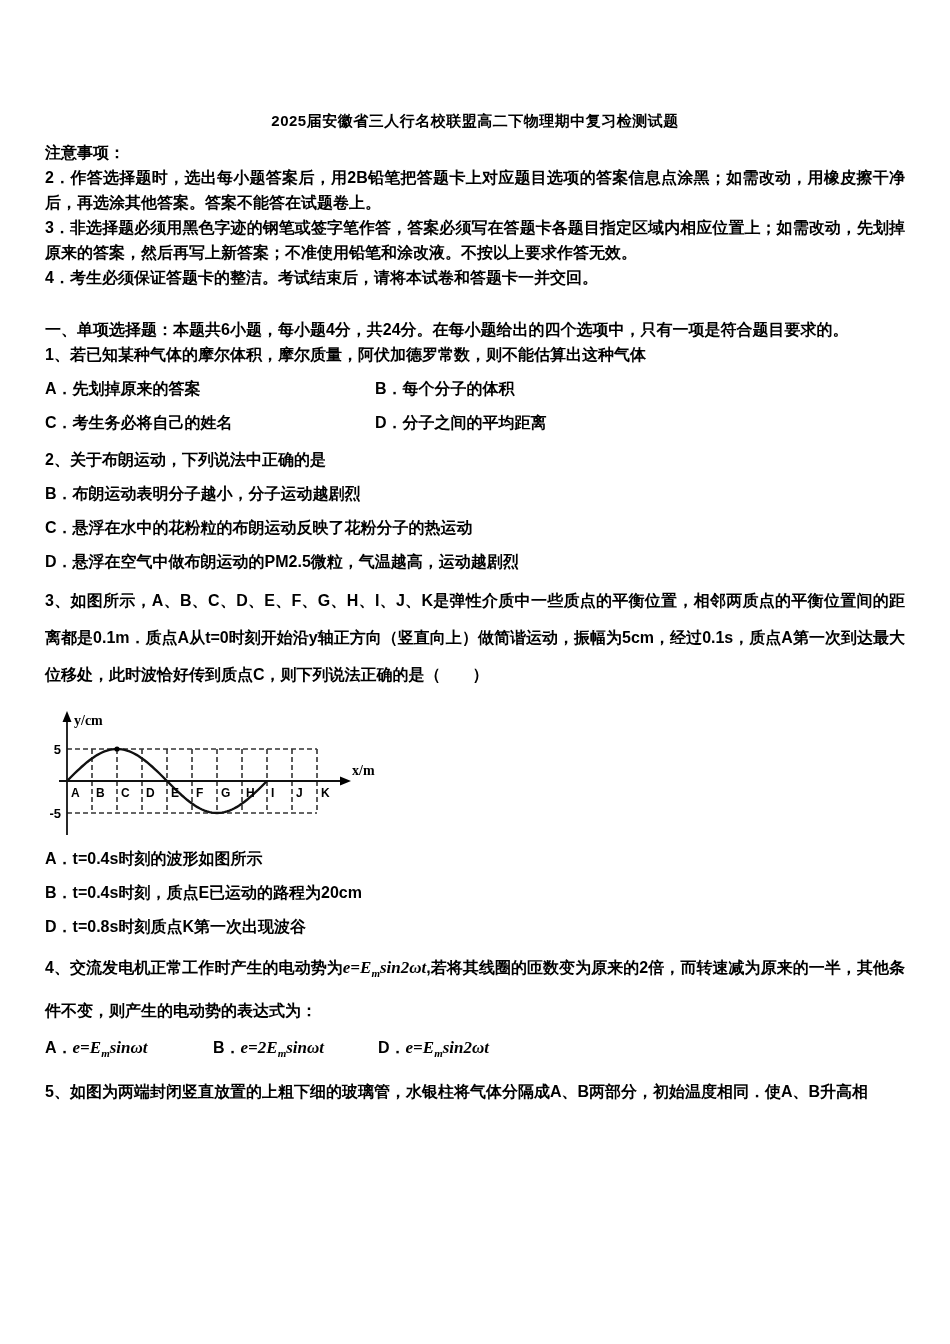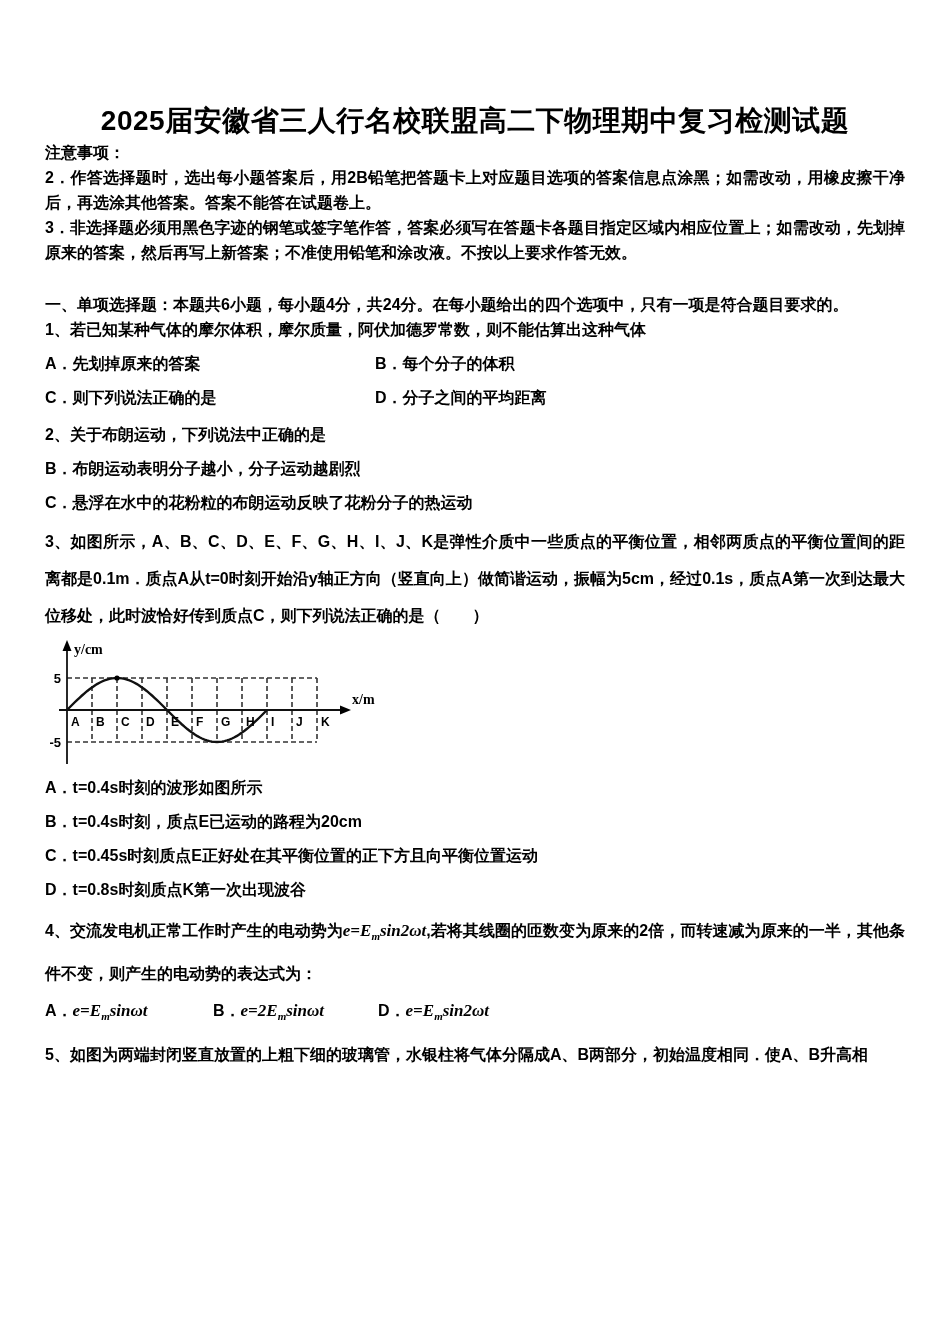--- a/index.html
+++ b/index.html
@@ -5,21 +5,21 @@
   html, body { margin:0; padding:0; background:#ffffff; }
   .page {
     width:950px; height:1344px; box-sizing:border-box;
     padding:108px 45px 0 45px;
     background:#ffffff; color:#000000;
     font-family:"Liberation Sans","DejaVu Sans",sans-serif;
     font-size:16px; font-weight:600;
     overflow:hidden; position:relative;
   }
   .title {
-    text-align:center; font-size:28px; font-weight:700;
+    text-align:center; font-size:15px; font-weight:700;
     line-height:26px; margin:0; letter-spacing:0.5px;
   }
   .notice-heading { margin:6px 0 0 0; line-height:25px; }
   .notice-item { margin:0; line-height:25px; text-align:justify; }
   .section-heading { margin:27px 0 0 0; line-height:25px; }
   .stem { margin:12px 0 0 0; line-height:25px; }
   .stem.loose { line-height:37px; margin-top:8px; text-align:justify; }
   .stem.q4 { margin-top:10px; }
   .options-2col {
     display:grid; grid-template-columns:330px 1fr;
@@ -29,21 +29,21 @@
   .after-figure { }
   .options-row { display:flex; margin-top:6px; line-height:25px; }
   .options-row .option.w1 { width:168px; }
   .options-row .option.w2 { width:165px; }
   .options-row .option.w3 { width:167px; }
   .formula {
     font-family:"Liberation Serif","DejaVu Serif",serif;
     font-style:italic; font-weight:700; font-size:17px;
   }
   .formula sub { font-size:11px; font-style:italic; }
-  .figure { margin:4px 0 0 -10px; }
+  .figure { margin:16px 0 0 -10px; }
   .figure svg { display:block; }
   .axis { stroke:#111; stroke-width:1.8; }
   .dash line, line.dash { stroke:#333; stroke-width:1.6; stroke-dasharray:5 3; }
   .wave { stroke:#111; stroke-width:2.4; fill:none; }
   .axlbl {
     font-family:"Liberation Serif","DejaVu Serif",serif;
     font-weight:700; font-size:14px;
   }
   .tick {
     font-family:"Liberation Sans","DejaVu Sans",sans-serif;
@@ -58,36 +58,38 @@
 <body>
 
 <div class="page">
 
   <div class="title">2025届安徽省三人行名校联盟高二下物理期中复习检测试题</div>
 
   <div>
     <p class="notice-heading">注意事项：</p>
     <p class="notice-item">2．作答选择题时，选出每小题答案后，用2B铅笔把答题卡上对应题目选项的答案信息点涂黑；如需改动，用橡皮擦干净后，再选涂其他答案。答案不能答在试题卷上。</p>
     <p class="notice-item">3．非选择题必须用黑色字迹的钢笔或签字笔作答，答案必须写在答题卡各题目指定区域内相应位置上；如需改动，先划掉原来的答案，然后再写上新答案；不准使用铅笔和涂改液。不按以上要求作答无效。</p>
+    <p class="notice-item">4．考生必须保证答题卡的整洁。考试结束后，请将本试卷和答题卡一并交回。</p>
   </div>
 
   <p class="section-heading">一、单项选择题：本题共6小题，每小题4分，共24分。在每小题给出的四个选项中，只有一项是符合题目要求的。</p>
 
   <p class="stem" style="margin-top:0">1、若已知某种气体的摩尔体积，摩尔质量，阿伏加德罗常数，则不能估算出这种气体</p>
   <div class="options-2col">
     <div class="option"><span class="opt-label">A．</span><span class="opt-text">先划掉原来的答案</span></div>
     <div class="option"><span class="opt-label">B．</span><span class="opt-text">每个分子的体积</span></div>
-    <div class="option"><span class="opt-label">C．</span><span class="opt-text">则下列说法正确的是</span></div>
+    <div class="option"><span class="opt-label">C．</span><span class="opt-text">考生务必将自己的姓名</span></div>
     <div class="option"><span class="opt-label">D．</span><span class="opt-text">分子之间的平均距离</span></div>
   </div>
 
   <p class="stem">2、关于布朗运动，下列说法中正确的是</p>
   <div>
     <div class="option-line"><span class="opt-label">B．</span><span class="opt-text">布朗运动表明分子越小，分子运动越剧烈</span></div>
     <div class="option-line"><span class="opt-label">C．</span><span class="opt-text">悬浮在水中的花粉粒的布朗运动反映了花粉分子的热运动</span></div>
+    <div class="option-line"><span class="opt-label">D．</span><span class="opt-text">悬浮在空气中做布朗运动的PM2.5微粒，气温越高，运动越剧烈</span></div>
   </div>
 
   <p class="stem loose">3、如图所示，A、B、C、D、E、F、G、H、I、J、K是弹性介质中一些质点的平衡位置，相邻两质点的平衡位置间的距离都是0.1m．质点A从t=0时刻开始沿y轴正方向（竖直向上）做简谐运动，振幅为5cm，经过0.1s，质点A第一次到达最大位移处，此时波恰好传到质点C，则下列说法正确的是（　　）</p>
 
   <div class="figure">
     <svg width="345" height="128" viewBox="0 0 345 128">
 
       <line class="dash" x1="32" y1="40" x2="282" y2="40"></line>
       <line class="dash" x1="32" y1="104" x2="282" y2="104"></line>
       <g class="dash">
@@ -127,21 +129,20 @@
         <text class="pt" x="236" y="88">I</text>
         <text class="pt" x="261" y="88">J</text>
         <text class="pt" x="286" y="88">K</text>
       </g>
     </svg>
   </div>
 
   <div>
     <div class="option-line after-figure"><span class="opt-label">A．</span><span class="opt-text">t=0.4s时刻的波形如图所示</span></div>
     <div class="option-line"><span class="opt-label">B．</span><span class="opt-text">t=0.4s时刻，质点E已运动的路程为20cm</span></div>
-    <div class="option-line"><span class="opt-label">C．</span><span class="opt-text">t=0.45s时刻质点E正好处在其平衡位置的正下方且向平衡位置运动</span></div>
     <div class="option-line"><span class="opt-label">D．</span><span class="opt-text">t=0.8s时刻质点K第一次出现波谷</span></div>
   </div>
 
   <p class="stem loose q4"><span>4、交流发电机正常工作时产生的电动势为</span><span class="formula"><span>e=E</span><sub>m</sub><span>sin2ωt</span></span><span>,若将其线圈的匝数变为原来的2倍，而转速减为原来的一半，其他条件不变，则产生的电动势的表达式为：</span></p>
   <div class="options-row">
     <div class="option w1"><span class="opt-label">A．</span><span class="formula"><span>e=E</span><sub>m</sub><span>sinωt</span></span></div>
     <div class="option w2"><span class="opt-label">B．</span><span class="formula"><span>e=2E</span><sub>m</sub><span>sinωt</span></span></div>
     <div class="option"><span class="opt-label">D．</span><span class="formula"><span>e=E</span><sub>m</sub><span>sin2ωt</span></span></div>
   </div>
 

